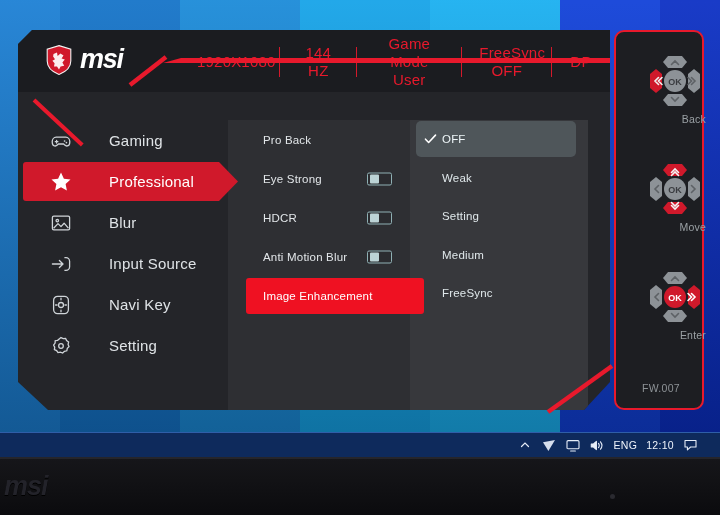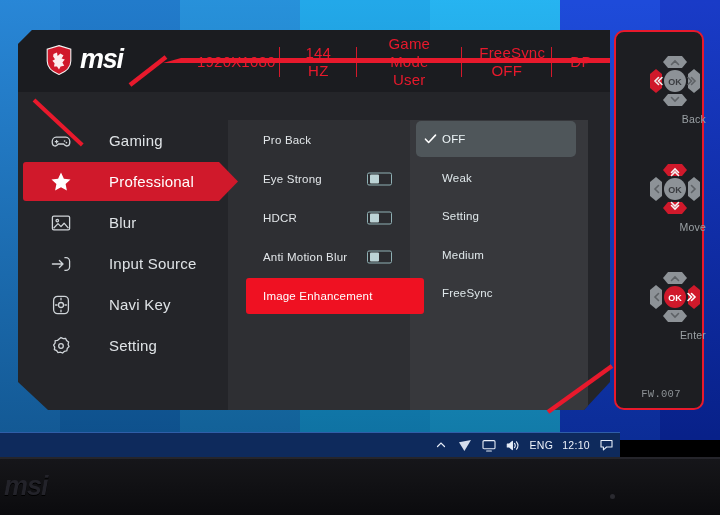--- a/index.html
+++ b/index.html
@@ -30,25 +30,25 @@
         #1040d8 560px,#1040d8 660px,
         #0b2fc4 660px,#0b2fc4 720px);
   }
   .wallpaper::after{
     content:""; position:absolute; inset:0;
     background: linear-gradient(180deg, rgba(255,255,255,.06), rgba(0,0,0,.30));
   }
 
   
   .taskbar{
-    position:absolute; left:0; top:432px; width:620px; height:25px;
+    position:absolute; left:0; top:432px; width:720px; height:25px;
     background:#0e2a5c;
     border-top:1px solid #2f5ea8;
     display:flex; align-items:center; justify-content:flex-end;
-    padding-right:6px; gap:9px;
+    padding-right:22px; gap:9px;
     color:#e8eef8;
     font-size:10px;
   }
   .tb-ico{ width:15px; height:15px; display:flex; align-items:center; justify-content:center; }
   .tb-ico svg{ display:block; }
   .tb-text{ font-size:10.5px; letter-spacing:.3px; color:#eef3fb; }
 
   
   .bezel{
     position:absolute; left:0; top:457px; width:720px; height:58px;
@@ -209,22 +209,22 @@
   }
   .nav-hint{
     position:absolute; left:0; width:90px;
     display:flex; flex-direction:column; align-items:flex-end;
   }
   .nav-hint svg{ display:block; }
   .nav-cap{
     margin-top:1px; color:#9aa0a4; font-size:10.5px; letter-spacing:.2px;
   }
   .fw{
-    position:absolute; left:0; bottom:8px; width:90px;
-    text-align:center; color:#8d9296; font-size:10.5px; letter-spacing:.3px;font-family:Liberation Mono, monospace;
+    position:absolute; left:0; bottom:14px; width:90px;
+    text-align:center; color:#8d9296; font-size:10.5px; letter-spacing:.3px;
   }
 </style>
 </head>
 <body>
 
 <div id="screen">
 
   <div class="wallpaper"></div>
 
   <div class="osd-main">

